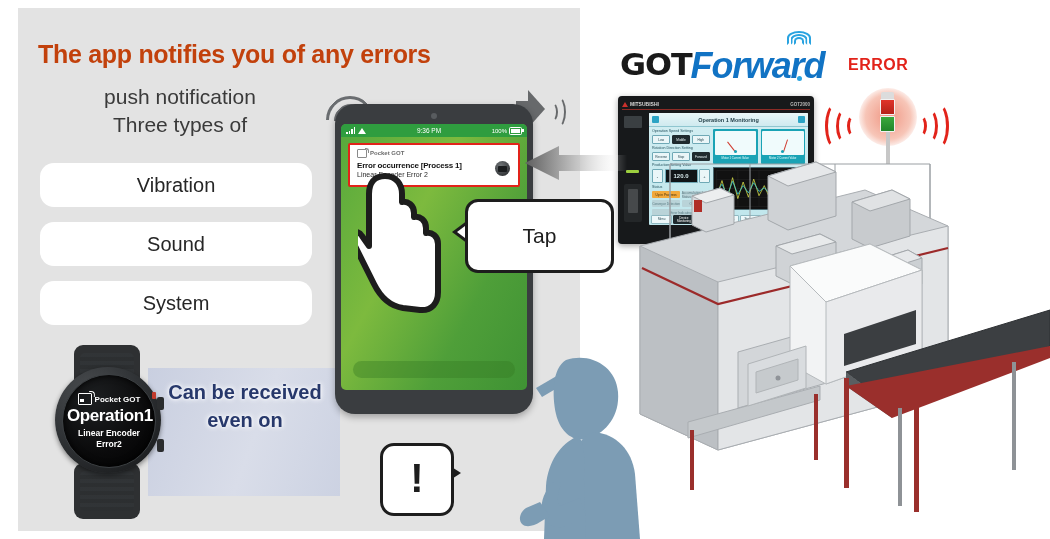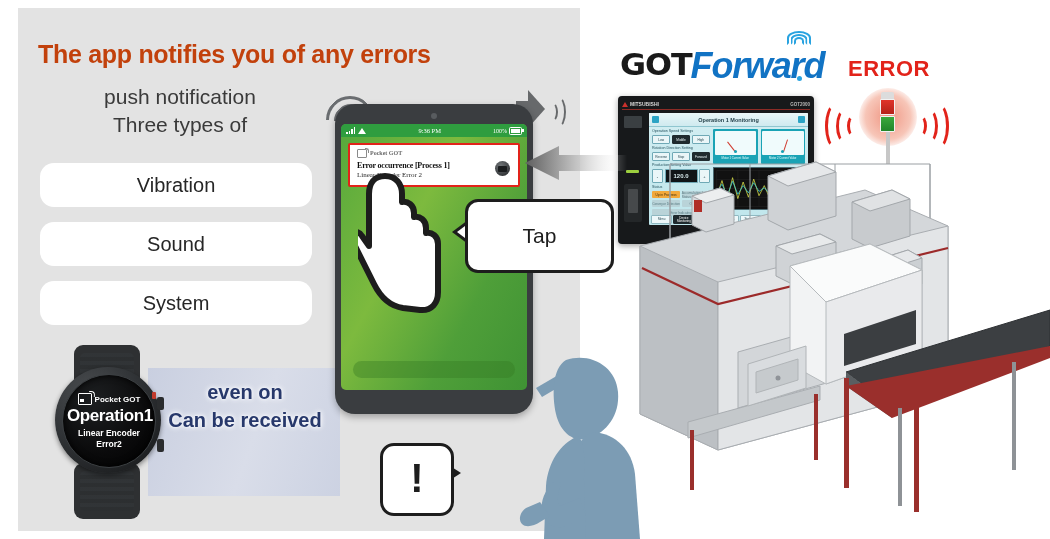--- a/index.html
+++ b/index.html
@@ -49,21 +49,21 @@
   #w-appline{display:flex;align-items:center;justify-content:center;gap:3px;font-size:8px;font-weight:bold;}
   #w-appicon{width:12px;height:10px;border:1.3px solid #fff;border-radius:1px;position:relative;flex:none;}
   #w-appicon:before{content:"";position:absolute;left:1.2px;top:5px;width:4px;height:3px;background:#fff;}
   #w-appicon:after{content:"";position:absolute;right:-4px;top:-3px;width:5px;height:5px;
       border-top:1.4px solid #fff;border-right:1.4px solid #fff;border-radius:0 4px 0 0;transform:rotate(2deg);}
   #w-title{font-size:17px;font-weight:bold;letter-spacing:-0.4px;margin-top:1px;}
   #w-sub{font-size:8.5px;font-weight:bold;line-height:1.25;margin-top:2px;}
 
   
   #phone{position:absolute;left:335px;top:104px;width:198px;height:310px;background:#3a3d40;
-         border-radius:20px;box-shadow:0 3px 7px rgba(0,0,0,.3);font-family:Liberation Serif, serif;}
+         border-radius:20px;box-shadow:0 3px 7px rgba(0,0,0,.3);}
   #phone-inner{position:absolute;left:6px;top:20px;right:6px;bottom:24px;border-radius:5px;
          background:linear-gradient(118deg,#55a83c 0%,#7dba3e 38%,#4f9f39 70%,#3f9234 100%);overflow:hidden;}
   #phone-cam{position:absolute;left:50%;top:9px;width:6px;height:6px;margin-left:-3px;border-radius:50%;
          background:#585c5f;}
   #statusbar{position:absolute;left:0;top:0;right:0;height:13px;background:#2f9d3f;
          display:flex;align-items:center;color:#fff;font-size:7px;padding:0 5px;box-sizing:border-box;}
   #sb-left{display:flex;align-items:center;gap:3px;flex:none;}
   .sb-bars{display:flex;align-items:flex-end;gap:1px;height:7px;}
   .sb-bars i{display:block;width:1.6px;background:#fff;}
   .sb-bars i:nth-child(1){height:2px;} .sb-bars i:nth-child(2){height:3.5px;}
@@ -140,21 +140,21 @@
   #mobile-word{position:relative;font-size:36px;font-weight:bold;font-style:italic;color:#1173c4;
         letter-spacing:-1.2px;line-height:.92;}
   #mob-wifi{position:absolute;right:14px;top:-15px;width:22px;height:16px;}
   #mob-wifi i{position:absolute;left:50%;border:2.4px solid #29a3e0;border-radius:50% 50% 0 0;
         border-bottom-color:transparent;transform:translateX(-50%);}
   #mob-wifi i:nth-child(1){bottom:5px;width:6px;height:4px;}
   #mob-wifi i:nth-child(2){bottom:5px;width:13px;height:7px;}
   #mob-wifi i:nth-child(3){bottom:5px;width:20px;height:10px;}
   #mob-dot{position:absolute;right:22px;bottom:1px;width:5px;height:5px;border-radius:50%;background:#29a3e0;}
 
-  #error-word{position:absolute;left:848px;top:56px;font-size:22px;font-weight:bold;color:#e2231a;
+  #error-word{position:absolute;left:848px;top:56px;font-size:16px;font-weight:bold;color:#e2231a;
         letter-spacing:0.5px;}
 
   
   #hmi{position:absolute;left:618px;top:96px;width:196px;height:148px;background:#17191b;
        border-radius:4px;box-shadow:0 2px 6px rgba(0,0,0,.35);}
   #hmi-top{position:absolute;left:4px;top:3px;right:4px;height:10px;display:flex;align-items:center;
        justify-content:space-between;}
   #hmi-brand{font-size:5px;color:#d8d8d8;font-weight:bold;display:flex;align-items:center;gap:2px;}
   #hmi-tri{width:0;height:0;border-left:3px solid transparent;border-right:3px solid transparent;
        border-bottom:5px solid #c9302c;}
@@ -242,22 +242,22 @@
   <div>push notification</div>
   <div>Three types of</div>
 </div>
 
 <div class="notif-chip" id="chip-0">Vibration</div>
 <div class="notif-chip" id="chip-1">Sound</div>
 <div class="notif-chip" id="chip-2">System</div>
 
 <div id="watch-blurb"></div>
 <div id="watch-blurb-text">
+  <div>Can be received</div>
   <div>even on</div>
-  <div>Can be received</div>
 </div>
 
 <div id="watch">
   <div class="w-strap top"></div>
   <div class="w-strap bot"></div>
   <div id="w-case">
     <div class="w-btn b1"></div>
     <div class="w-btn b2"></div>
     <div id="w-red"></div>
     <div id="w-bezel"></div>

